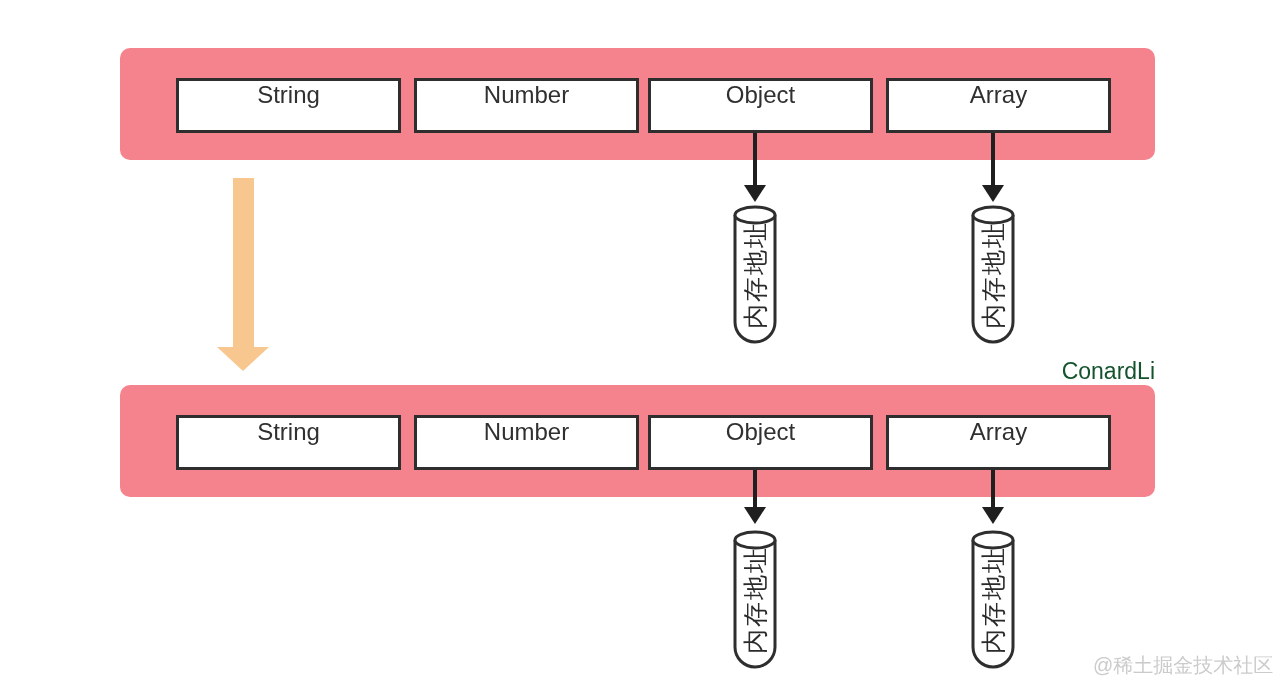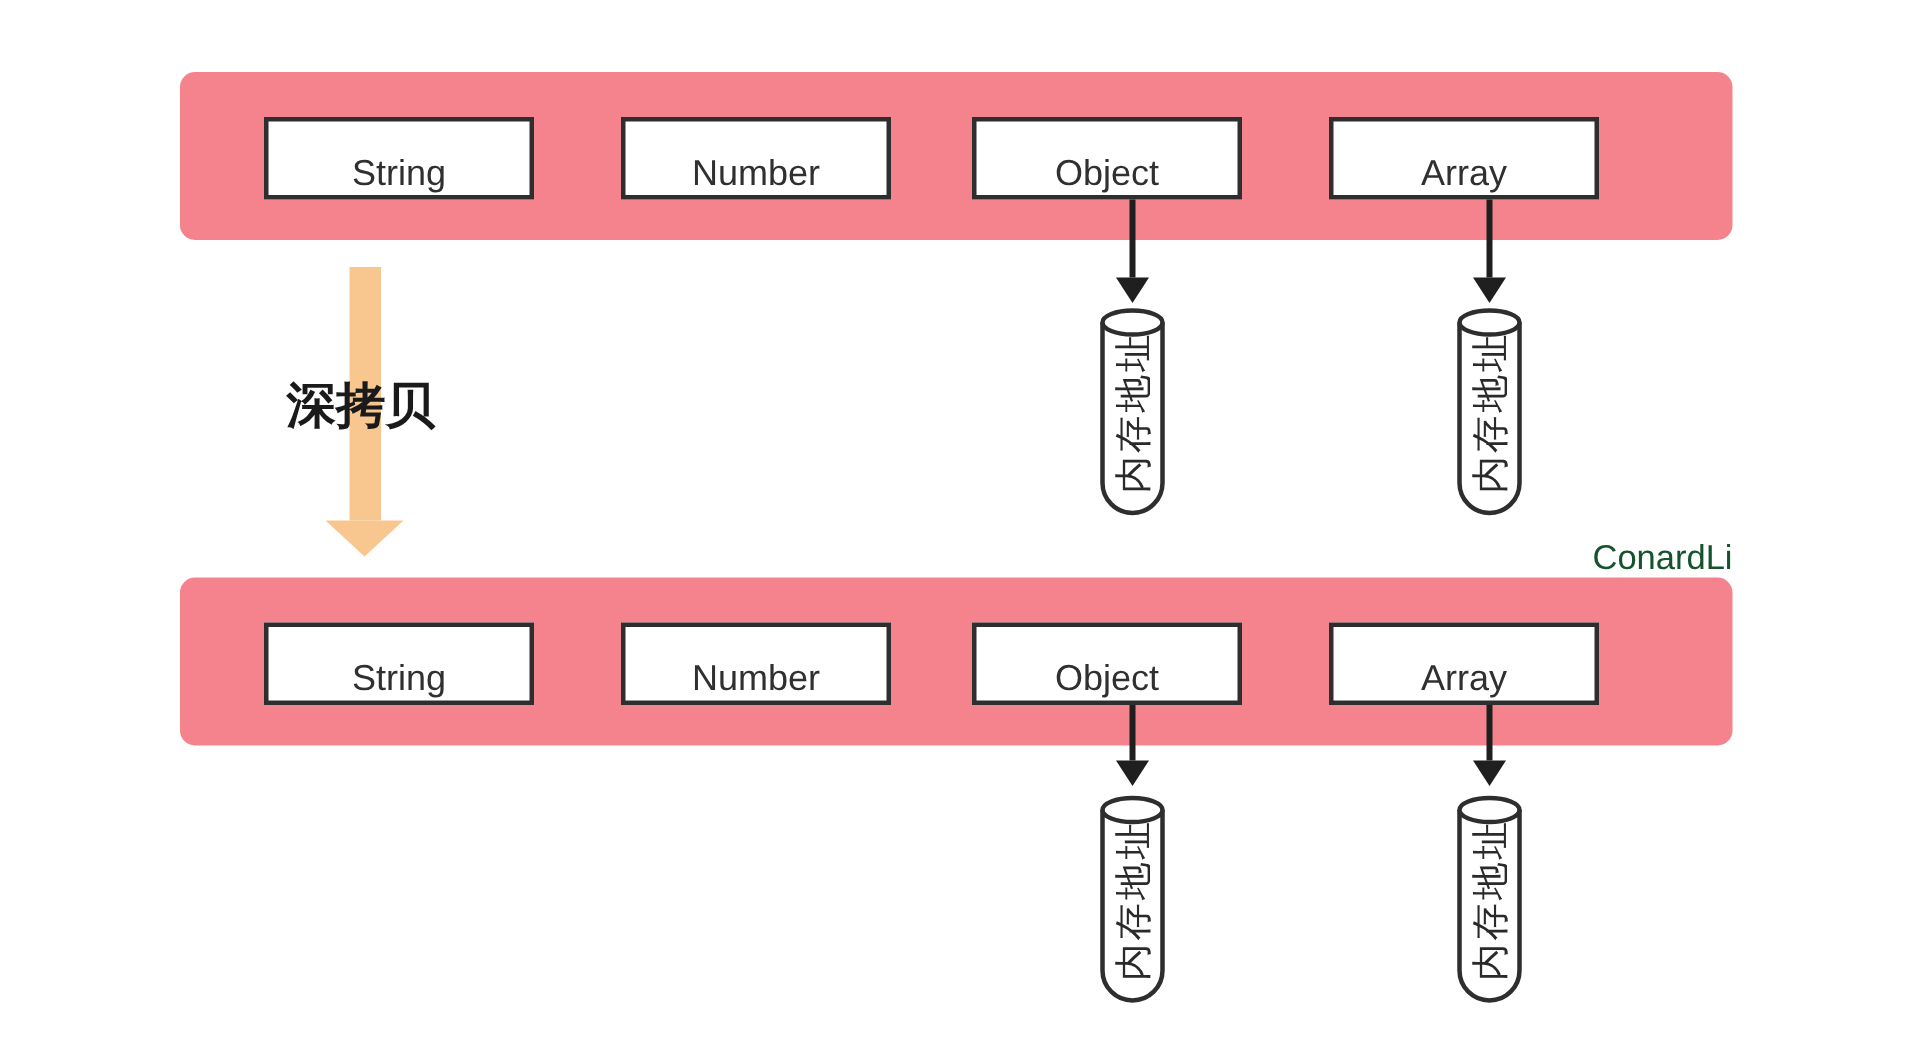--- a/index.html
+++ b/index.html
@@ -14,27 +14,27 @@
   .bar {
     position: absolute;
     left: 120px;
     width: 1035px;
     height: 112px;
     background: var(--bar-pink, #F5838D);
     border-radius: 10px;
   }
   .typebox {
     position: absolute;
-    width: 180px;
+    width: 225px;
     height: 55px;
     background: #ffffff;
     border: 3px solid var(--box-border, #2E2E2E);
     box-sizing: border-box;
     display: flex;
-    align-items: flex-end;
+    align-items: flex-start;
     justify-content: center;
     font-size: 24px;
     color: var(--text-dark, #303030);
   }
   .varrow {
     position: absolute;
     width: 22px;
     display: flex;
     flex-direction: column;
     align-items: center;
@@ -156,21 +156,20 @@
       <path d="M3 12 L3 119 A20 20 0 0 0 43 119 L43 12" fill="#ffffff" stroke="#2E2E2E" stroke-width="3"></path>
       <ellipse cx="23" cy="12" rx="20" ry="8" fill="#ffffff" stroke="#2E2E2E" stroke-width="3"></ellipse>
     </svg>
     <div class="vtext">内存地址</div>
   </div>
 
   <div class="orange-arrow">
     <div class="oshaft"></div>
     <div class="ohead"></div>
   </div>
-  <div class="deep-copy-label">深拷贝</div>
 
   <div class="author">ConardLi</div>
 
   <div class="bar" style="top:385px"></div>
 
   <div class="typebox" style="left:176px; top:415px">
     <span>String</span>
   </div>
   <div class="typebox" style="left:414px; top:415px">
     <span>Number</span>
@@ -199,14 +198,15 @@
     <div class="vtext">内存地址</div>
   </div>
   <div class="tube" style="left:970px; top:528px">
     <svg width="46" height="144" viewBox="0 0 46 144">
       <path d="M3 12 L3 119 A20 20 0 0 0 43 119 L43 12" fill="#ffffff" stroke="#2E2E2E" stroke-width="3"></path>
       <ellipse cx="23" cy="12" rx="20" ry="8" fill="#ffffff" stroke="#2E2E2E" stroke-width="3"></ellipse>
     </svg>
     <div class="vtext">内存地址</div>
   </div>
 
+  <div class="watermark">@稀土掘金技术社区</div>
 
 </div>
 
 </body></html>

